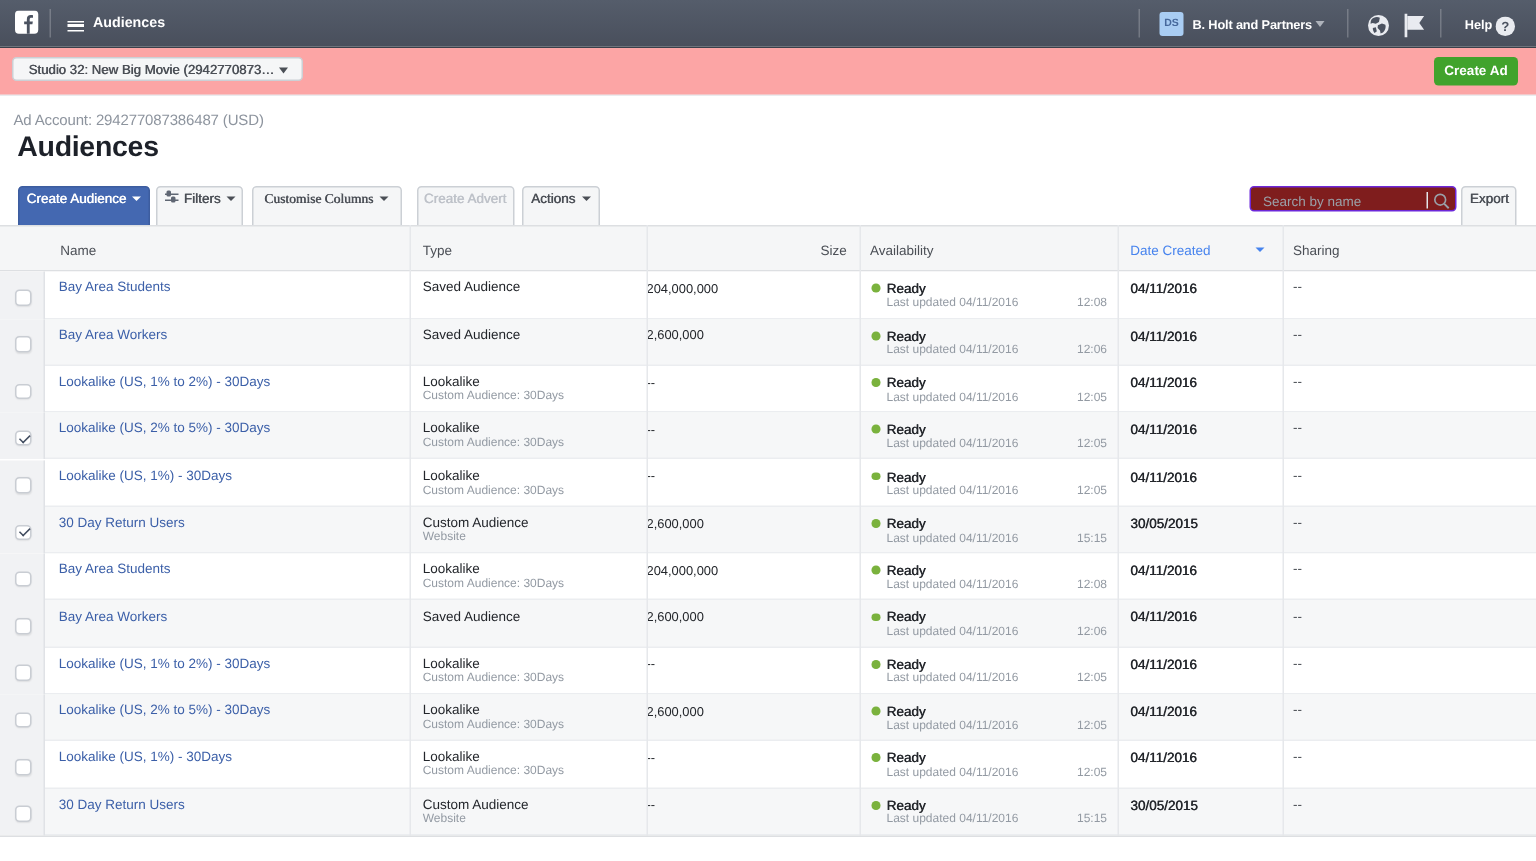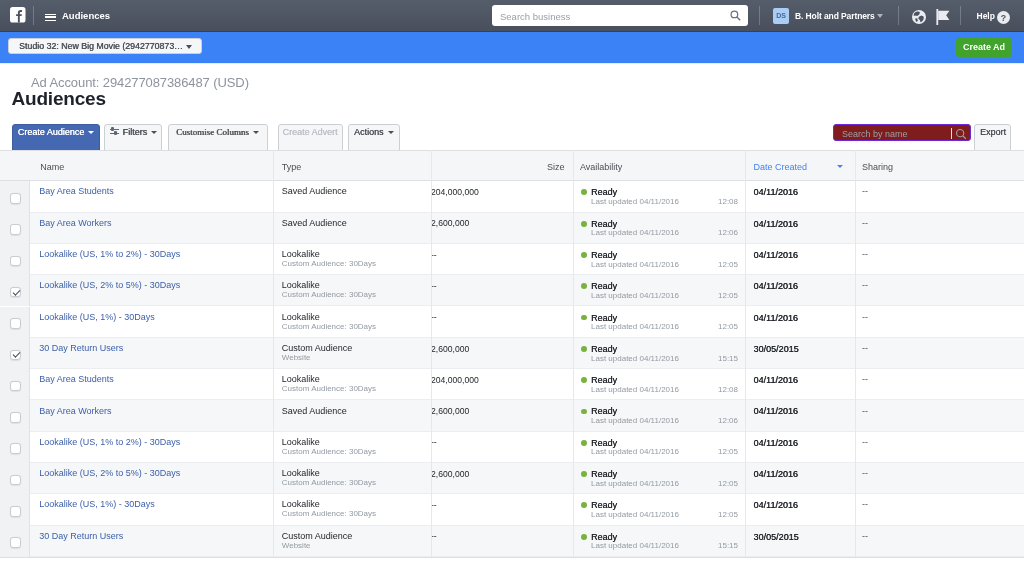--- a/index.html
+++ b/index.html
@@ -12,28 +12,28 @@
 #tb-title { position:absolute; left:62px; top:10px; color:#fff; font-size:9.5px; font-weight:bold; }
 #tb-search { position:absolute; left:492px; top:5px; width:256px; height:21px; background:#fff; border-radius:3px; }
 #tb-search .ph { position:absolute; left:8px; top:6px; font-size:9.5px; color:#9aa0a8; }
 #tb-search svg { position:absolute; right:7px; top:5px; }
 #avatar { position:absolute; left:773px; top:8px; width:16px; height:16px; background:#a9cdf3; border-radius:2px;
   color:#46689b; font-size:7px; font-weight:bold; text-align:center; line-height:16px; }
 #tb-user { position:absolute; left:795px; top:11px; color:#fff; font-size:8.5px; font-weight:bold; letter-spacing:-0.1px; }
 #tb-user .caret-w { position:absolute; left:82px; top:3px; width:0; height:0; border-left:3.5px solid transparent; border-right:3.5px solid transparent; border-top:4px solid #aeb3bb; }
 #tb-help { position:absolute; left:976.5px; top:11px; color:#fff; font-size:8.5px; font-weight:bold; }
 
-#subbar { position:absolute; left:0; top:32px; width:1024px; height:32px; background:#3b82f6; border-bottom:1px solid #eaebee; }
+#subbar { position:absolute; left:0; top:32px; width:1024px; height:32px; background:#fca5a5; border-bottom:1px solid #eaebee; }
 #acctbtn { position:absolute; left:8px; top:6px; height:16px; width:194px; background:#f5f6f7; border:1px solid #ccd0d5; border-radius:3px;
   font-size:8.8px; color:#4b4f56; line-height:14px; padding-left:10px; white-space:nowrap; text-shadow:0.35px 0 0 #4b4f56; }
 #acctbtn .caret { position:absolute; right:9px; top:5.5px; width:0; height:0; border-left:3.5px solid transparent; border-right:3.5px solid transparent; border-top:4px solid #4b4f56; }
 #createad { position:absolute; left:956px; top:5.5px; width:56px; height:19.5px; background:#41a32c; border-radius:3px;
   color:#fff; font-size:9px; font-weight:bold; text-align:center; line-height:19.5px; }
 
-#adacct { position:absolute; left:31px; top:75px; font-size:13px; color:#8d949e; letter-spacing:-0.1px; }
+#adacct { position:absolute; left:9px; top:75px; font-size:10px; color:#8d949e; letter-spacing:-0.1px; }
 #pagetitle { position:absolute; left:11.5px; top:87.5px; font-size:19px; font-weight:bold; color:#1d2129; letter-spacing:-0.2px; }
 
 .btn { position:absolute; top:124px; height:31px; border:1px solid #ccd0d5; border-radius:3px; background:#f5f6f7;
   font-size:9px; color:#4b4f56; line-height:15px; text-align:center; white-space:nowrap; text-shadow:0.35px 0 0 currentColor; }
 .btn .caret { display:inline-block; width:0; height:0; border-left:3.2px solid transparent; border-right:3.2px solid transparent; border-top:3.8px solid #4b4f56; vertical-align:middle; margin-left:4px; margin-bottom:1px; }
 #btn-create { left:11.7px; width:88.5px; background:#4468b1; border-color:#3d5d9f; color:#fff; }
 #btn-create .caret { border-top-color:#fff; }
 #btn-filters { left:104.3px; width:58px; }
 #btn-columns { left:167.5px; width:100px;font-family:Liberation Serif, serif; }
 #btn-advert { left:277.5px; width:65px; color:#bec2c9; }
@@ -77,27 +77,20 @@
 <div id="topbar">
   <svg class="abs" style="left:9.5px; top:7px;" width="16" height="16" viewBox="0 0 16 16">
     <rect x="0" y="0" width="15.5" height="15.5" rx="2.6" fill="#fff"></rect>
     <path d="M9.8 15.5 V9.1 H11.6 L11.9 7.3 H9.8 V6 C9.8 5.3 10.1 4.9 10.9 4.9 H12 V3.2 C11.7 3.1 11.1 3.05 10.5 3.05 C8.9 3.05 7.9 4 7.9 5.75 V7.3 H6.1 V9.1 H7.9 V15.5 Z" fill="#4b5260"></path>
   </svg>
   <div class="tbdiv" style="left:33.3px;"></div>
   <div class="abs" style="left:44.5px; top:13.7px; width:11px; height:7.3px; border-top:1.3px solid #fff; border-bottom:1.3px solid #fff;">
     <div style="position:absolute; left:0; top:1.8px; width:11px; height:1.3px; background:#fff;"></div>
   </div>
   <div id="tb-title">Audiences</div>
-  <div id="tb-search">
-      <span class="ph">Search business</span>
-    <svg width="11" height="11" viewBox="0 0 13 13">
-        <circle cx="5.2" cy="5.2" r="3.9" fill="none" stroke="#6b7380" stroke-width="1.5"></circle>
-        <line x1="8.2" y1="8.2" x2="12" y2="12" stroke="#6b7380" stroke-width="1.7"></line>
-      </svg>
-  </div>
   <div class="tbdiv" style="left:759px;"></div>
   <div id="avatar">DS</div>
   <div id="tb-user">B. Holt and Partners<span class="caret-w"></span></div>
   <div class="tbdiv" style="left:898px;"></div>
   <svg class="abs" style="left:912px; top:10px;" width="14" height="14" viewBox="0 0 14 14">
     <circle cx="7" cy="7" r="7" fill="#e9ebf0"></circle>
     <path d="M2.2 3.2 C3.6 1.4 6.2 0.9 7.9 1.9 L7.3 4.6 L5.2 5.9 L3.1 5.4 L1.7 5.9 C1.7 5 1.8 4 2.2 3.2 Z" fill="#4b5260"></path>
     <path d="M6.6 6.9 L9.3 5.6 L11.6 6.5 C12.1 8.3 11.5 10.3 10 11.6 L8.4 12.3 L8 10.3 L6.4 8.7 Z" fill="#4b5260"></path>
     <path d="M3.2 8.6 L5.2 8.2 L5.9 10.8 L4.4 12 C3.6 11 3.2 9.9 3.2 8.6 Z" fill="#4b5260"></path>
   </svg>

